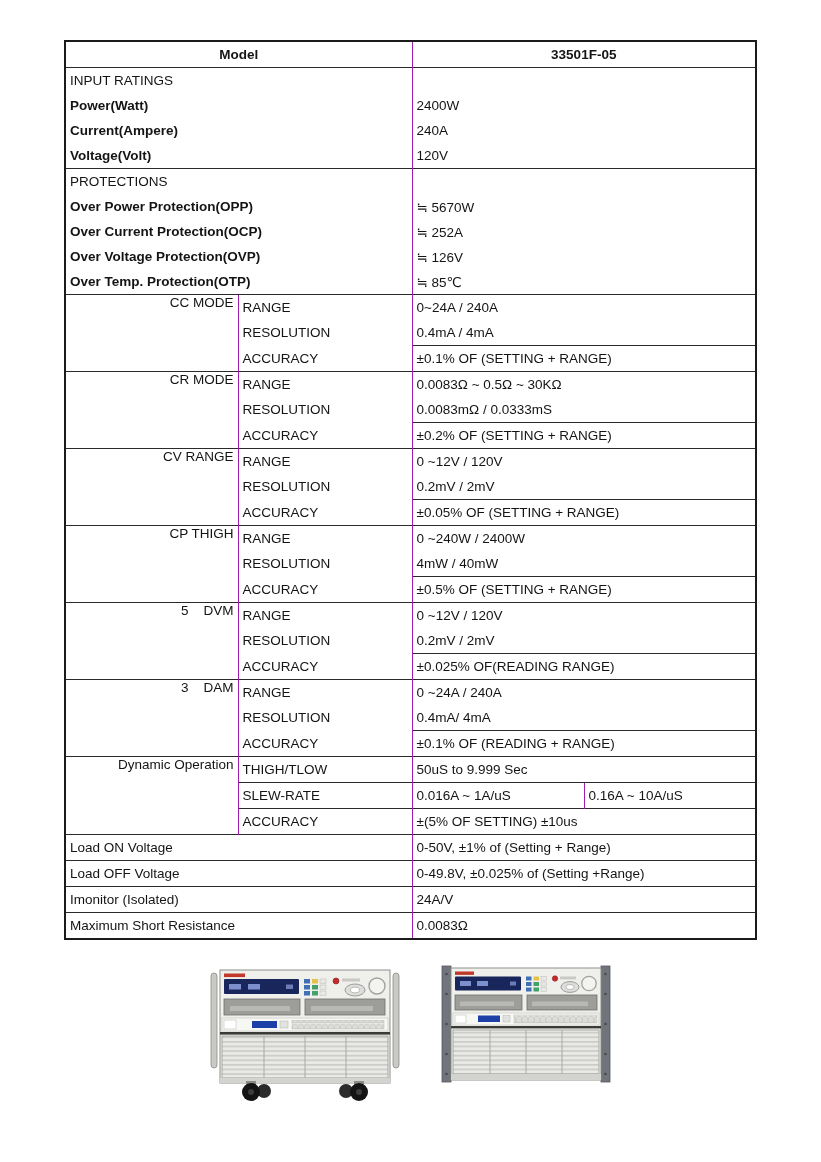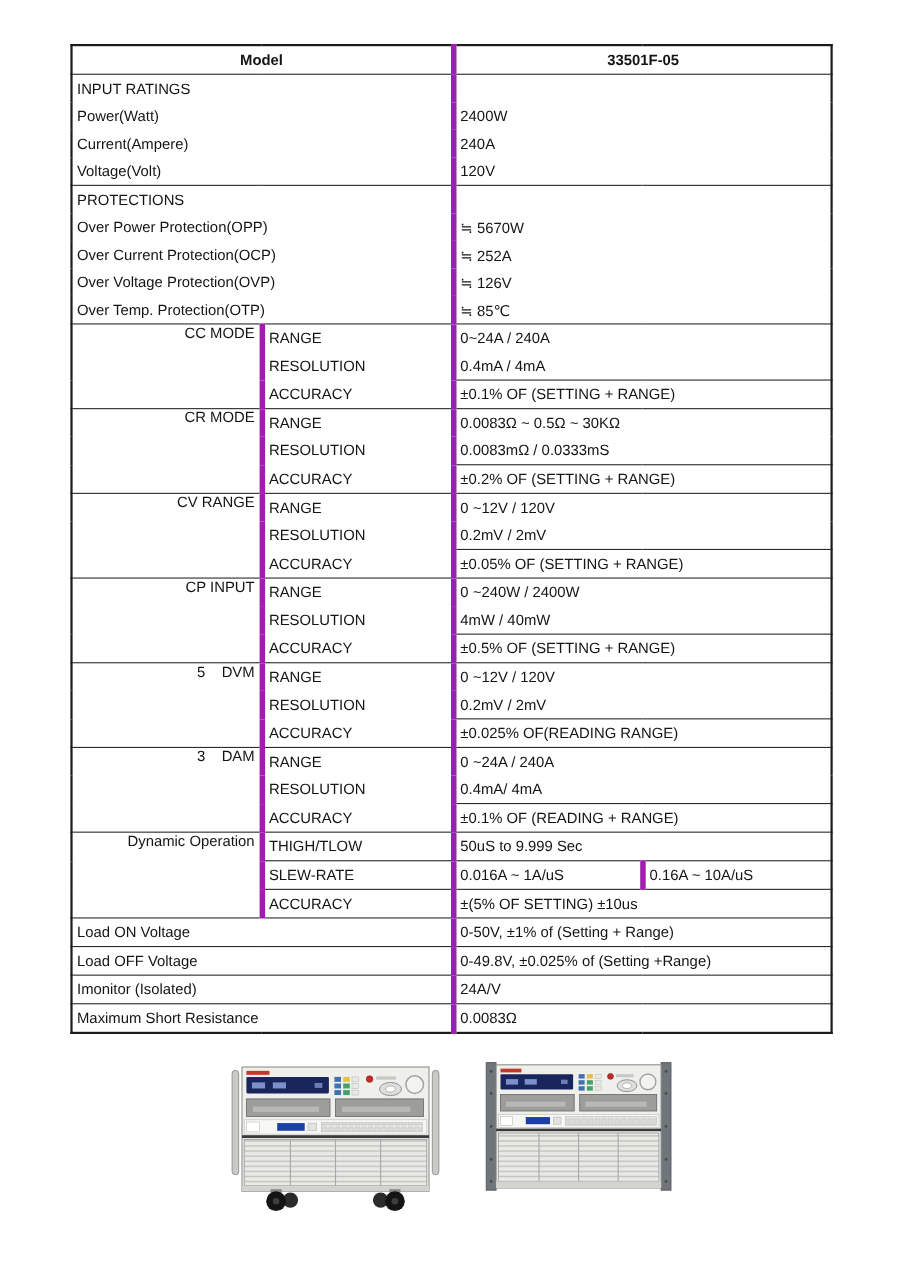--- a/index.html
+++ b/index.html
@@ -5,23 +5,23 @@
   html,body{margin:0;padding:0;background:#ffffff;}
   .page{position:relative;width:821px;height:1162px;background:#ffffff;overflow:hidden;
         font-family:"Liberation Sans", sans-serif;color:#141414;}
 
   
   table.spec{position:absolute;left:64px;top:40px;width:691px;border-collapse:collapse;
              table-layout:fixed;border:2px solid #1b1b1b;}
   table.spec td, table.spec th{height:25px;font-size:13.5px;padding:0 4px;overflow:hidden;}
   table.spec th{font-weight:bold;text-align:center;}
   .lbl{text-align:left;padding-left:6px;white-space:pre-wrap;vertical-align:middle;}
-  .ind{padding-left:24px;}
+  .ind{padding-left:24px;font-weight:bold;}
   .val{text-align:left;vertical-align:middle;}
-  .bl{border-left:5px solid #a21caf;}
+  .bl{border-left:1px solid #a21caf;}
   .bt{border-top:1px solid #2a2a2a;margin-left:40px;}
   .top{vertical-align:top;padding-top:4px;text-align:right;}
 
   
   .photos{position:absolute;top:960px;left:0;width:821px;display:flex;
           justify-content:center;align-items:flex-start;gap:36px;}
 </style>
 </head>
 <body>
 <div class="page">
@@ -114,21 +114,21 @@
   <tr>
     <td class="lbl bl">RESOLUTION</td>
     <td colspan="2" class="val bl">0.2mV / 2mV</td>
   </tr>
   <tr>
     <td class="lbl bl">ACCURACY</td>
     <td colspan="2" class="val bl bt">±0.05% OF (SETTING + RANGE)</td>
   </tr>
 
   <tr>
-    <td rowspan="3" class="lbl bt top">CP INPUT</td>
+    <td rowspan="3" class="lbl bt top">CP THIGH</td>
     <td class="lbl bt bl">RANGE</td>
     <td colspan="2" class="val bt bl">0 ~240W / 2400W</td>
   </tr>
   <tr>
     <td class="lbl bl">RESOLUTION</td>
     <td colspan="2" class="val bl">4mW / 40mW</td>
   </tr>
   <tr>
     <td class="lbl bl">ACCURACY</td>
     <td colspan="2" class="val bl bt">±0.5% OF (SETTING + RANGE)</td>

